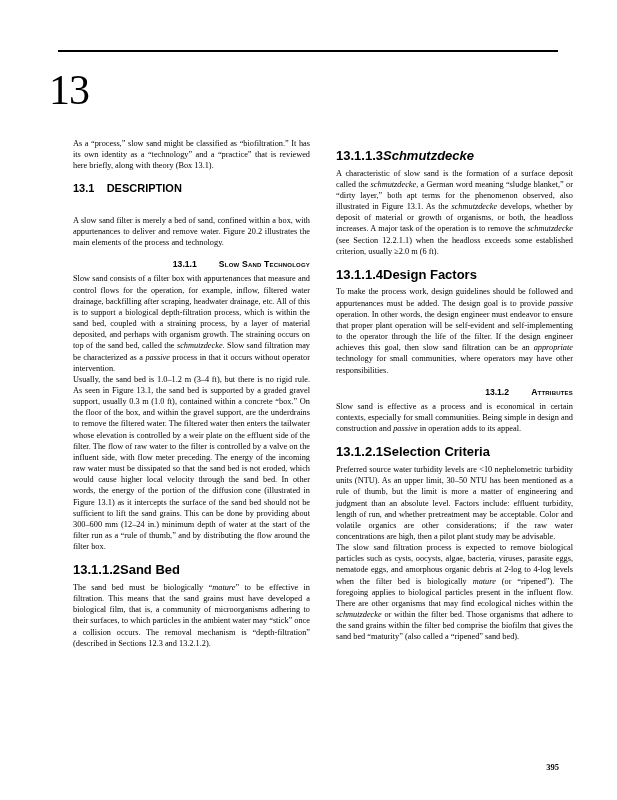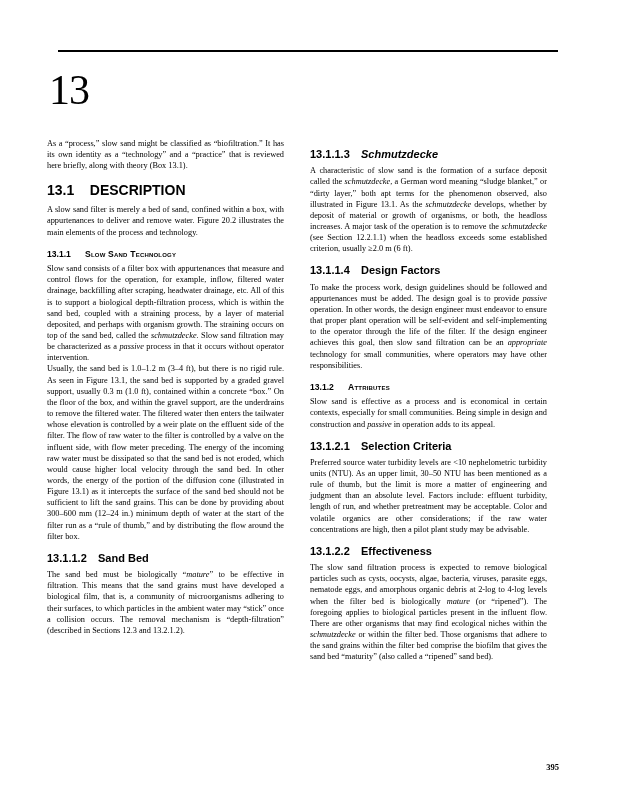--- a/index.html
+++ b/index.html
@@ -46,21 +46,21 @@
   }
   .chapter-title {
     font-size: 25px;
     margin-left: 18px;
     line-height: 1;
     font-family: "Liberation Sans", sans-serif;
     font-weight: 400;
   }
   .columns {
     position: absolute;
-    left: 47px;
+    left: 73px;
     top: 138px;
     width: 500px;
     height: 620px;
   }
   .col {
     position: absolute;
     top: 0;
     width: 237px;
     font-size: 8.3px;
     line-height: 1.345;
@@ -75,47 +75,47 @@
     text-justify: inter-word;
     hyphens: auto;
   }
   p.body {
     margin-bottom: 0px;
     text-indent: 0;
   }
 
   h2.sec {
     font-family: "Liberation Sans", sans-serif;
-    font-size: 14px;
-    font-weight: bold;
-    margin: 11px 0 5px 0;
+    font-size: 11px;
+    font-weight: bold;
+    margin: 11px 0 19px 0;
     line-height: 1.2;
   }
   h3.subsec {
     font-family: "Liberation Sans", sans-serif;
     font-size: 8.6px;
     font-weight: bold;
     margin: 11px 0 4px 0;
     line-height: 1.2;
     display: flex;
-    gap: 4px;
+    gap: 12px;
+    justify-content: flex-end;
   }
   h3.subsec .num { min-width: 34px; }
   h3.subsec .scap {
     font-variant: small-caps;
     letter-spacing: 0.2px;
   }
   h4.subsubsec {
     font-family: "Liberation Sans", sans-serif;
-    font-size: 11px;
+    font-size: 13px;
     font-weight: bold;
     margin: 10px 0 4px 0;
     line-height: 1.2;
     display: flex;
-    gap: 9px;
   }
   h4.subsubsec .num { min-width: 42px; }
   h4.subsubsec .ital {
     font-style: italic;
   }
   .pagenum {
     position: absolute;
     right: 58px;
     bottom: 28px;
     font-family: "Liberation Serif", serif;
@@ -184,24 +184,20 @@
         <span class="scap">Attributes</span>
       </h3>
       <p class="body">Slow sand is effective as a process and is economical in certain contexts, especially for small communities. Being simple in design and construction and <i>passive</i> in operation adds to its appeal.</p>
 
       <h4 class="subsubsec">
         <span class="num">13.1.2.1</span>
         <span>Selection Criteria</span>
       </h4>
       <p class="body">Preferred source water turbidity levels are &lt;10 nephelometric turbidity units (NTU). As an upper limit, 30–50 NTU has been mentioned as a rule of thumb, but the limit is more a matter of engineering and judgment than an absolute level. Factors include: effluent turbidity, length of run, and whether pretreatment may be acceptable. Color and volatile organics are other considerations; if the raw water concentrations are high, then a pilot plant study may be advisable.</p>
 
-      <h4 class="subsubsec">
-        <span class="num">13.1.2.2</span>
-        <span>Effectiveness</span>
-      </h4>
       <p class="body">The slow sand filtration process is expected to remove biological particles such as cysts, oocysts, algae, bacteria, viruses, parasite eggs, nematode eggs, and amorphous organic debris at 2-log to 4-log levels when the filter bed is biologically <i>mature</i> (or “ripened”). The foregoing applies to biological particles present in the influent flow. There are other organisms that may find ecological niches within the <i>schmutzdecke</i> or within the filter bed. Those organisms that adhere to the sand grains within the filter bed comprise the biofilm that gives the sand bed “maturity” (also called a “ripened” sand bed).</p>
 
     </div>
 
   </div>
 
   <div class="pagenum">395</div>
 
 </div>
 

